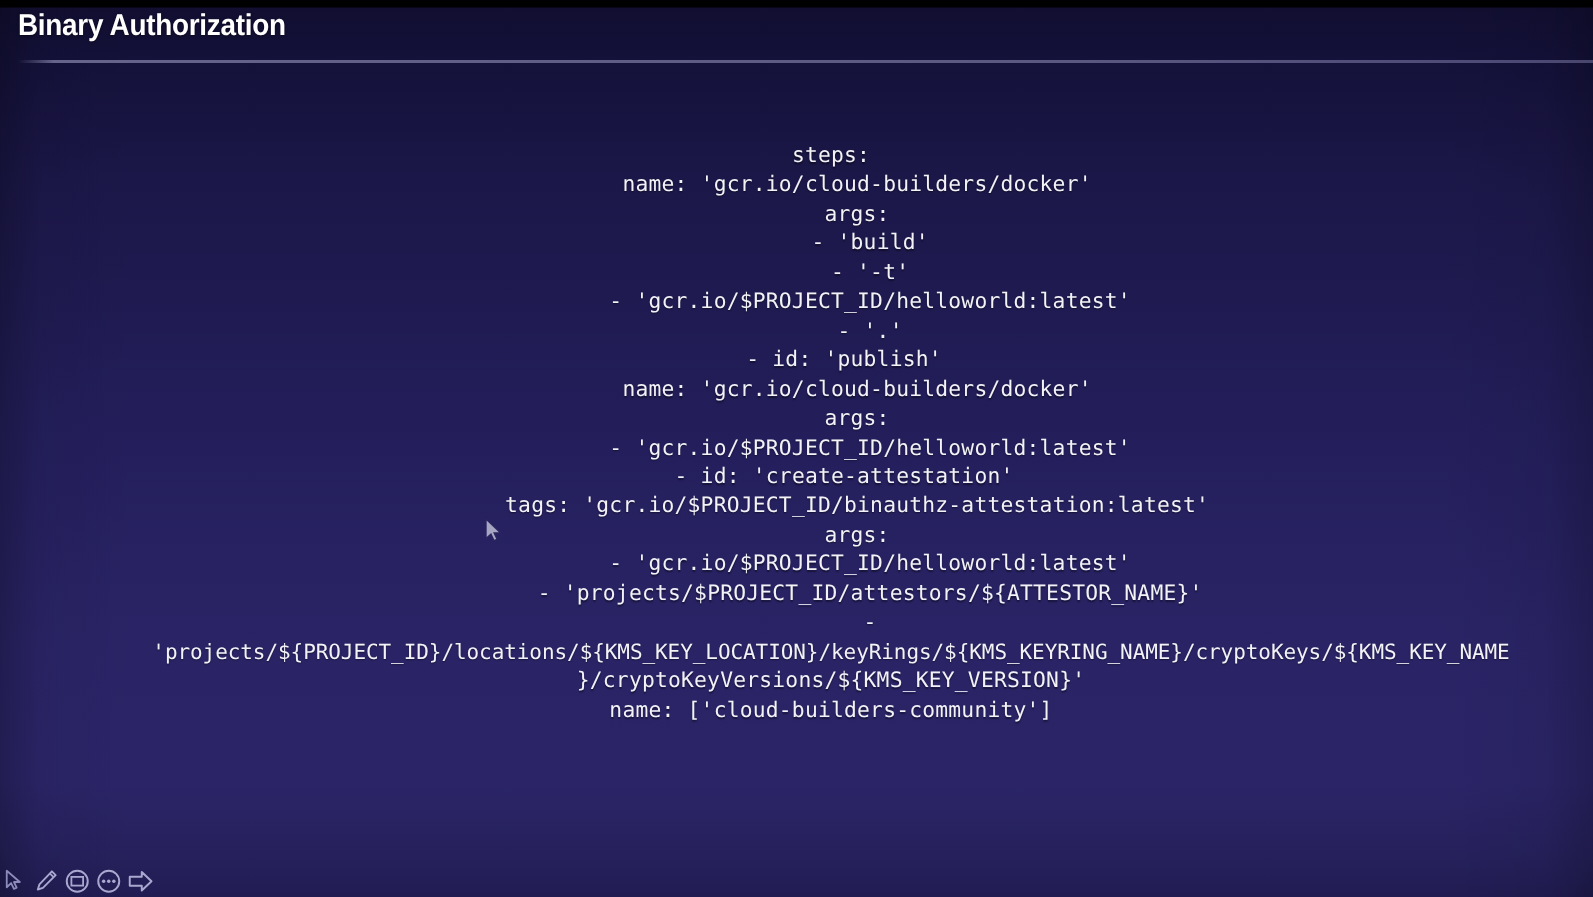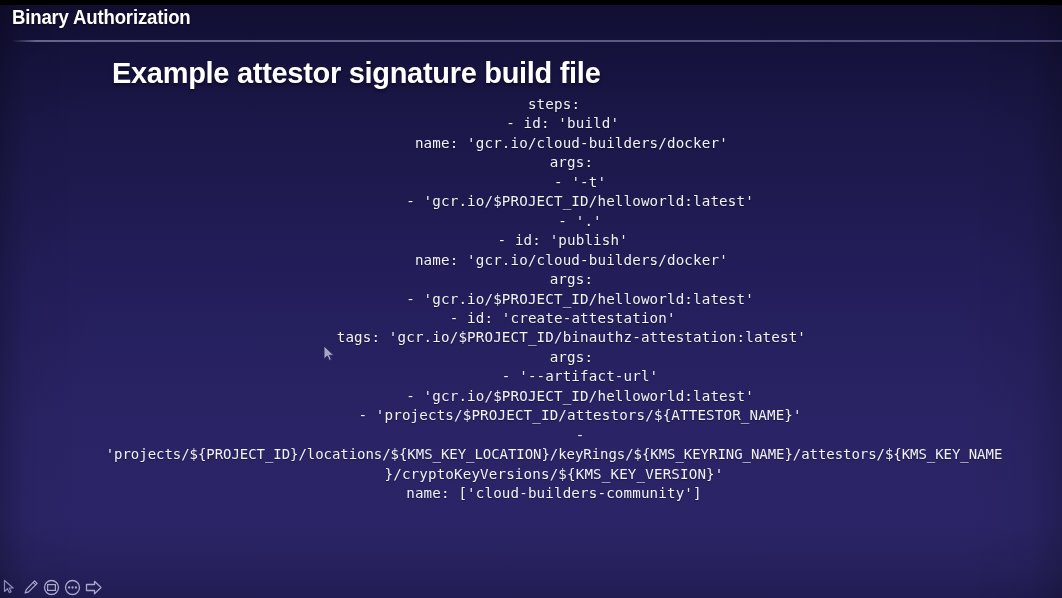--- a/index.html
+++ b/index.html
@@ -172,42 +172,40 @@
 
   <div class="bg"></div>
   <div class="bg-vignette"></div>
   <div class="topbar-black"></div>
 
   <div class="slide-header">
     <div class="kicker">Binary Authorization</div>
   </div>
   <div class="header-rule"></div>
 
-  <div class="slide-title">Example attestor signature build file</div>
 
   <div class="code-block">
       <div class="code-line">steps:</div>
-      <div class="code-line">  - id: 'build'</div>
       <div class="code-line">    name: 'gcr.io/cloud-builders/docker'</div>
       <div class="code-line">    args:</div>
+      <div class="code-line">      - 'build'</div>
       <div class="code-line">      - '-t'</div>
       <div class="code-line">      - 'gcr.io/$PROJECT_ID/helloworld:latest'</div>
       <div class="code-line">      - '.'</div>
       <div class="code-line">  - id: 'publish'</div>
       <div class="code-line">    name: 'gcr.io/cloud-builders/docker'</div>
       <div class="code-line">    args:</div>
       <div class="code-line">      - 'gcr.io/$PROJECT_ID/helloworld:latest'</div>
       <div class="code-line">  - id: 'create-attestation'</div>
       <div class="code-line">    tags: 'gcr.io/$PROJECT_ID/binauthz-attestation:latest'</div>
       <div class="code-line">    args:</div>
-      <div class="code-line">      - '--artifact-url'</div>
       <div class="code-line">      - 'gcr.io/$PROJECT_ID/helloworld:latest'</div>
       <div class="code-line">      - 'projects/$PROJECT_ID/attestors/${ATTESTOR_NAME}'</div>
       <div class="code-line">      -</div>
-      <div class="code-line wrap-long">'projects/${PROJECT_ID}/locations/${KMS_KEY_LOCATION}/keyRings/${KMS_KEYRING_NAME}/attestors/${KMS_KEY_NAME</div>
+      <div class="code-line wrap-long">'projects/${PROJECT_ID}/locations/${KMS_KEY_LOCATION}/keyRings/${KMS_KEYRING_NAME}/cryptoKeys/${KMS_KEY_NAME</div>
       <div class="code-line">}/cryptoKeyVersions/${KMS_KEY_VERSION}'</div>
       <div class="code-line">name: ['cloud-builders-community']</div>
     </div>
 
   <svg class="mouse-cursor" viewBox="0 0 13 15">
     <path d="M1 0 L1 13 L4.3 10 L6.3 14.4 L8.4 13.5 L6.4 9.3 L10.8 9.3 Z" fill="#d8d8e8" stroke="#2a2760" stroke-width="0.9"></path>
   </svg>
 
   <div class="toolbar">
     <div class="tb-btn">

